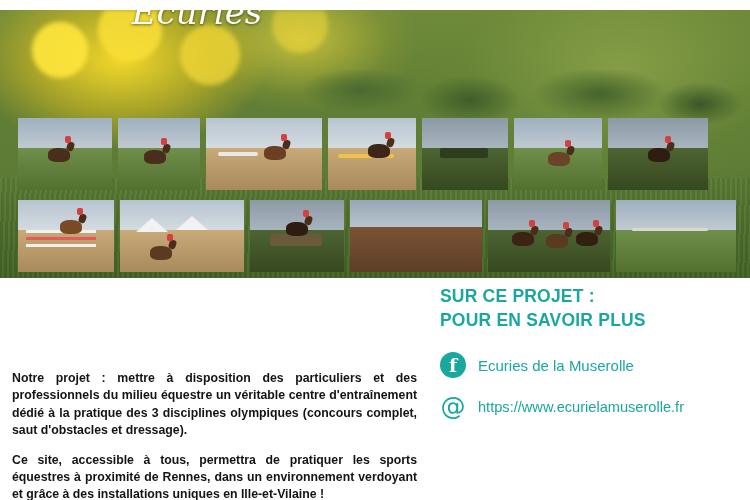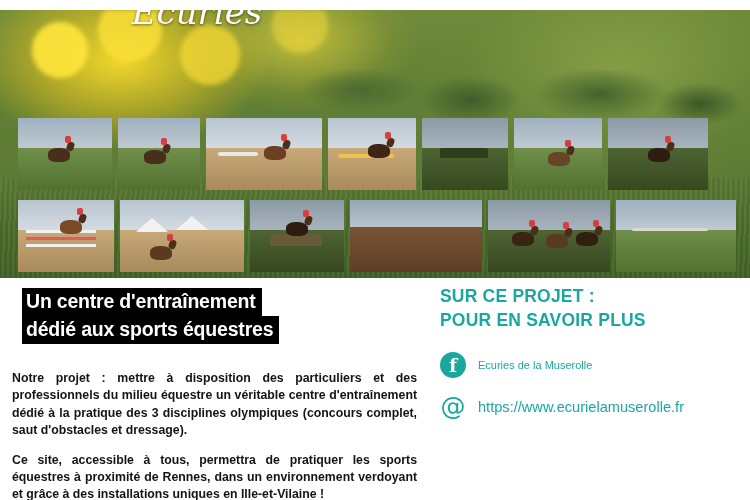--- a/index.html
+++ b/index.html
@@ -255,21 +255,21 @@
     height: 26px;
     color: #1aa7a0;
     font-size: 25px;
     line-height: 26px;
     text-align: center;
     flex: none;
     font-family: "DejaVu Sans", sans-serif;
   }
   .contact-label {
     color: #1aa7a0;
-    font-size: 11px;
+    font-size: 15px;
   }
   .contact-label.url { font-size: 14.6px; }
 </style>
 </head>
 <body>
 
 <div class="page">
 
   <div class="hero">
     <div class="hero-bg"></div>
@@ -352,24 +352,20 @@
       <div class="thumb t-xc" style="width:120px">
         <div class="sky"></div>
         <div class="ground"></div>
         <div class="obj" style="left:16px; top:28px; width:76px; height:3px; background:#d9d9cf"></div>
       </div>
     </div>
   </div>
 
   <div class="content">
 
-    <div class="headline">
-      <div class="headline-line">Un centre d'entraînement</div><br>
-      <div class="headline-line">dédié aux sports équestres</div>
-    </div>
 
     <div class="body-text">
       <p>Notre projet : mettre à disposition des particuliers et des professionnels du milieu équestre un véritable centre d'entraînement dédié à la pratique des 3 disciplines olympiques (concours complet, saut d'obstacles et dressage).</p>
       <p>Ce site, accessible à tous, permettra de pratiquer les sports équestres à proximité de Rennes, dans un environnement verdoyant et grâce à des installations uniques en Ille-et-Vilaine !</p>
     </div>
 
     <div class="right-col">
       <div class="rc-title">SUR CE PROJET :</div>
       <div class="rc-title">POUR EN SAVOIR PLUS</div>
 

